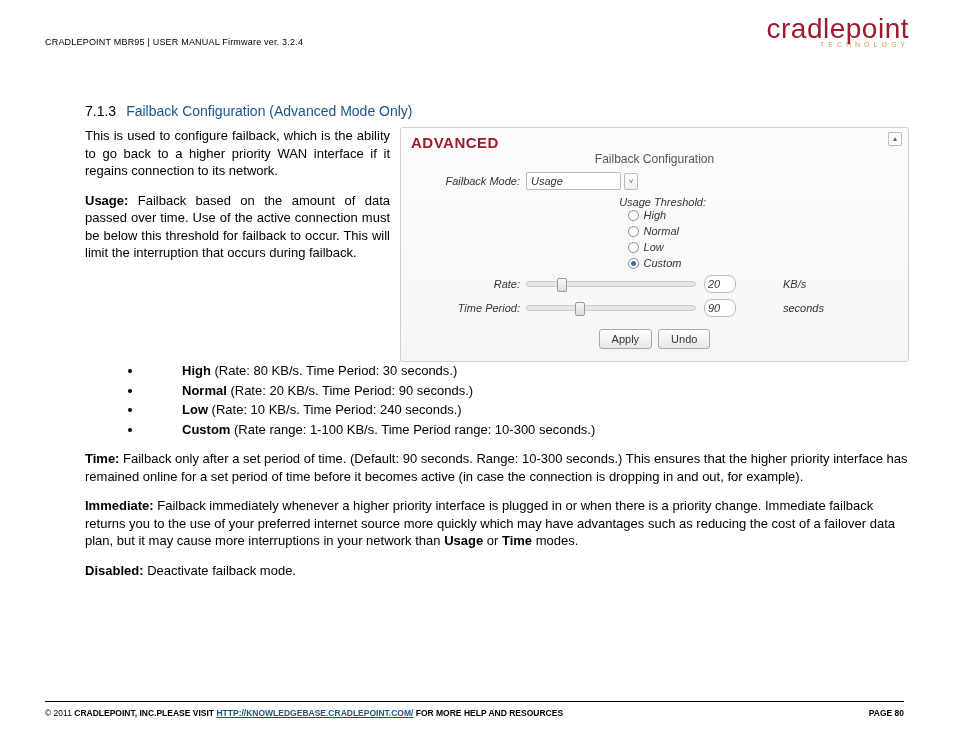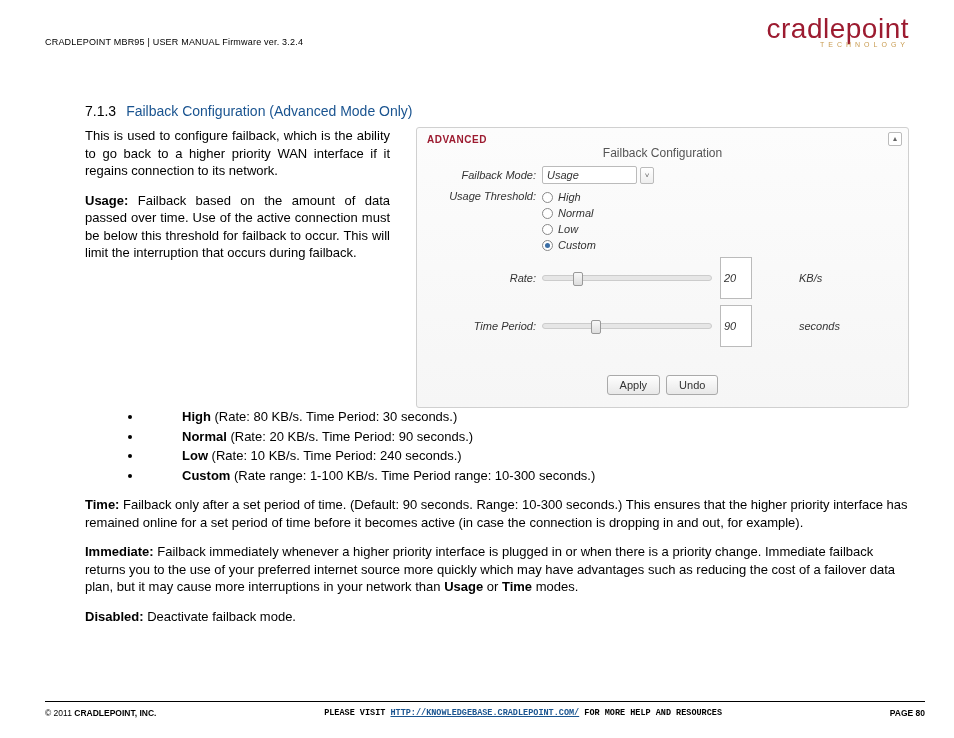--- a/index.html
+++ b/index.html
@@ -50,21 +50,21 @@
       color: #1a5490;
       font-size: 14px;
       margin-bottom: 8px;
     }
     .section-number {
       color: #000;
       margin-right: 10px;
     }
     .main-flex {
       display: flex;
-      gap: 26px;
+      gap: 10px;
       align-items: flex-start;
     }
     .left-col {
       flex: 0 0 305px;
     }
     .left-col p {
       text-align: justify;
       line-height: 1.35;
       margin-bottom: 12px;
     }
@@ -88,21 +88,21 @@
       border-radius: 2px;
       background: #fff;
       font-size: 8px;
       text-align: center;
       line-height: 12px;
       color: #666;
       cursor: pointer;
     }
     .panel-badge {
       color: #9c1b30;
-      font-size: 10px;
+      font-size: 15px;
       font-weight: bold;
       letter-spacing: 0.5px;
     }
     .panel-title {
       color: #555;
       font-size: 12px;
       margin-bottom: 6px;
       margin-top: 1px;
       text-align: center;
     }
@@ -155,45 +155,45 @@
     .slider-wrap { display: flex; align-items: center; gap: 8px; }
     .slider {
       width: 170px; height: 6px; background: #e6e6e6; border:1px solid #ccc;
       border-radius: 3px; position: relative;
     }
     .slider-thumb {
       position: absolute; top: -4px; width: 10px; height: 14px;
       background: linear-gradient(#f8f8f8,#ddd); border:1px solid #999; border-radius:2px;
     }
     .num-input {
-      border: 1px solid #bbb; background: #fff; width: 32px; padding: 14px 3px;
-      font-size: 11px; text-align: left; border-radius:0;
+      border: 1px solid #bbb; background: #fff; width: 32px; padding: 2px 3px;
+      font-size: 11px; text-align: left; border-radius:8px;
     }
     .unit { color: #333; padding-left: 39px; }
-    .button-row { display:flex; gap:6px; justify-content:center; margin-top:28px;}
+    .button-row { display:flex; gap:6px; justify-content:center; margin-top:12px;}
     .btn {
       border: 1px solid #aaa; background: linear-gradient(#fefefe,#e8e8e8);
       padding: 3px 12px; font-size: 11px; border-radius: 3px; cursor:pointer; color:#333;
     }
     .body-text p { line-height: 1.35; margin-bottom: 12px; }
     ul.bullets { list-style: disc; padding-left: 58px; margin-bottom: 12px; }
     ul.bullets li { line-height: 1.35; margin-bottom: 2px; padding-left: 39px; }
     .footer {
       position: absolute;
       bottom: 20px;
       left: 45px;
-      right: 29px;
+      right: 50px;
       border-top: 1px solid #000;
       padding-top: 6px;
       display: flex;
       justify-content: space-between;
       font-size: 8.5px;
     }
     .footer a { color: #1a5490; text-decoration: underline; }
-    .footer-center { text-align: center; flex:1;font-family:Liberation Mono, monospace;}
+    .footer-center { text-align: left; flex:1;}
     b { font-weight: bold; }
   </style>
 </head>
 <body>
 
 <div class="header-row">
   <div class="header-left">CRADLEPOINT MBR95 | USER MANUAL Firmware ver. 3.2.4</div>
   <div class="logo">
     <div class="logo-main">cradlepoint</div>
     <div class="logo-sub">TECHNOLOGY</div>
@@ -219,21 +219,21 @@
       <div class="form-row">
         <div class="form-label">Failback Mode:</div>
         <div class="form-control">
           <div class="select-box">
             <span>Usage</span>
           </div>
           <div class="select-arrow">˅</div>
         </div>
       </div>
 
-      <div class="form-row" style="align-items:flex-start;">
+      <div class="form-row" style="align-items:center;flex-direction:column;">
         <div class="form-label">Usage Threshold:</div>
         <div class="radio-group">
           <div class="radio-item">
               <span class="radio-dot"></span>
               <span>High</span>
             </div>
           <div class="radio-item">
               <span class="radio-dot"></span>
               <span>Normal</span>
             </div>

